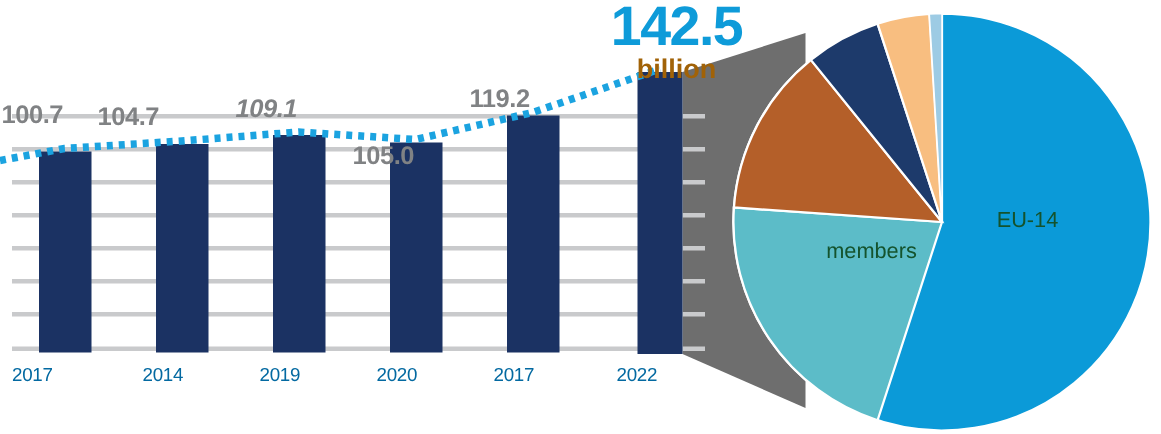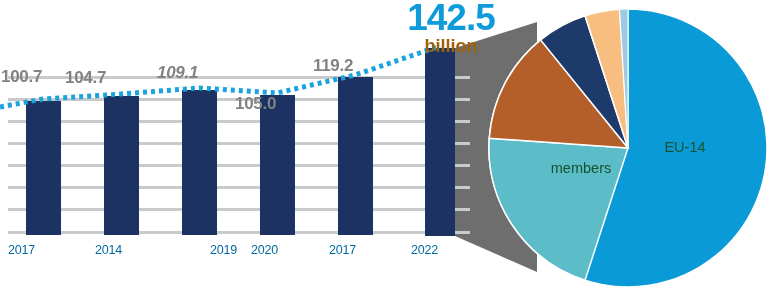--- a/index.html
+++ b/index.html
@@ -64,21 +64,21 @@
     </svg>
 
     <div class="barlabel" style="left:1px;   top:67px;">100.7</div>
     <div class="barlabel" style="left:65px;  top:68px;">104.7</div>
     <div class="barlabel" style="left:157px; top:63px;font-style:italic;">109.1</div>
     <div class="barlabel" style="left:235px; top:78px;margin-top:16px;">105.0</div>
     <div class="barlabel" style="left:313px; top:56px;">119.2</div>
 
     <div class="yearlabel" style="left:8px;   top:243px;">2017</div>
     <div class="yearlabel" style="left:95px;  top:243px;">2014</div>
-    <div class="yearlabel" style="left:173px; top:243px;margin-left:37px;">2019</div>
+    <div class="yearlabel" style="left:173px; top:243px;">2019</div>
     <div class="yearlabel" style="left:251px; top:243px;text-align:right;">2020</div>
     <div class="yearlabel" style="left:329px; top:243px;">2017</div>
     <div class="yearlabel" style="left:411px; top:243px;text-align:center;">2022</div>
 
   </div>
 
   <div id="callout">
     <div class="big">142.5</div>
     <div class="unit">billion</div>
   </div>

